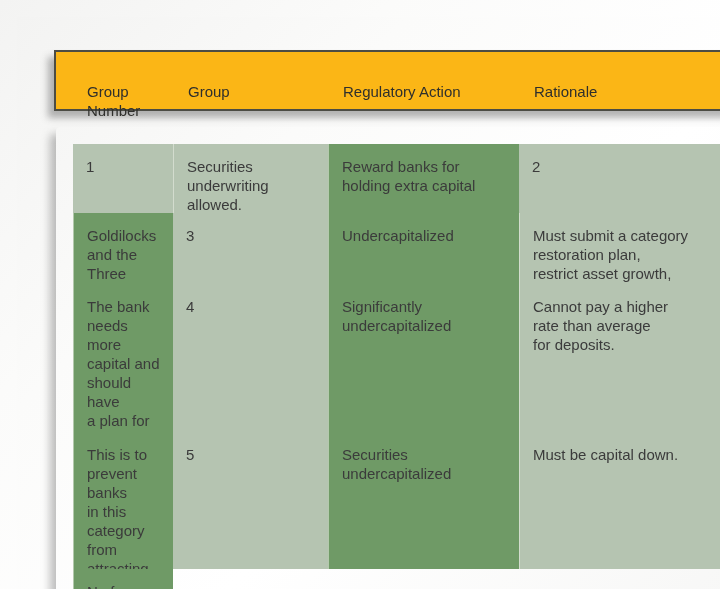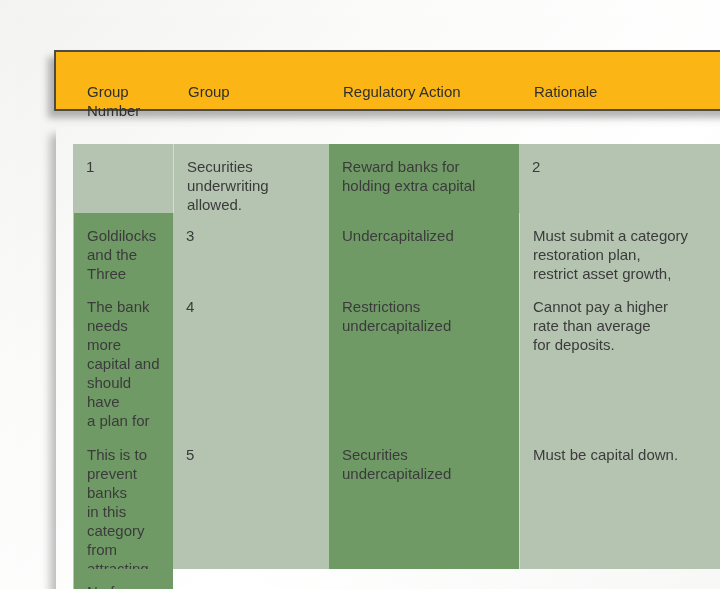--- a/index.html
+++ b/index.html
@@ -89,21 +89,21 @@
 and get approval for
 new branches and
 activities.</div>
     <div class="cell col-dark sep">The bank needs more
 capital and should have
 a plan for it. Restrictions are
 designed to keep the bank
 from assuming too much risk.</div>
 
     <div class="cell col-light">4</div>
-    <div class="cell col-dark sep">Restrictions
+    <div class="cell col-dark sep">Significantly
 undercapitalized</div>
     <div class="cell col-light sep">Cannot pay a higher
 rate than average
 for deposits.</div>
     <div class="cell col-dark sep">This is to prevent banks
 in this category from
 attracting insured deposits
 at high rates that will force
 it to undertake risky activities.</div>
 

